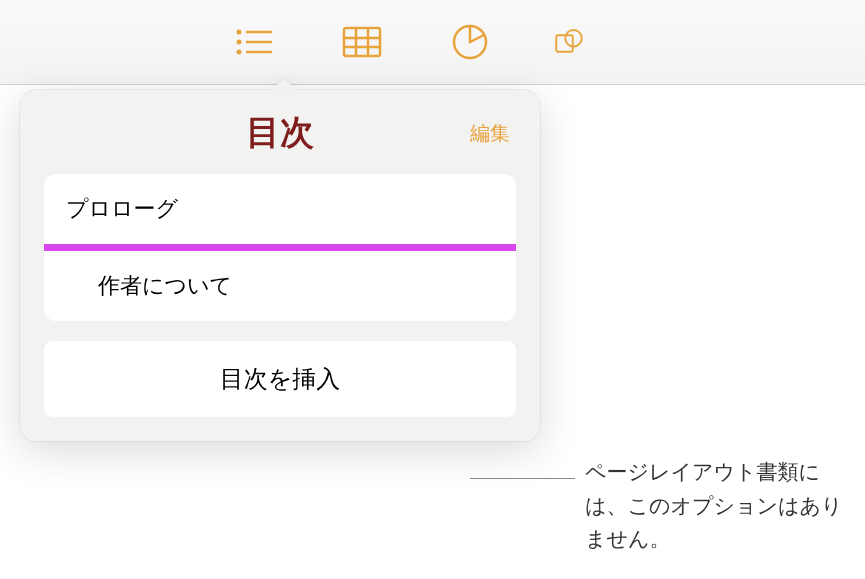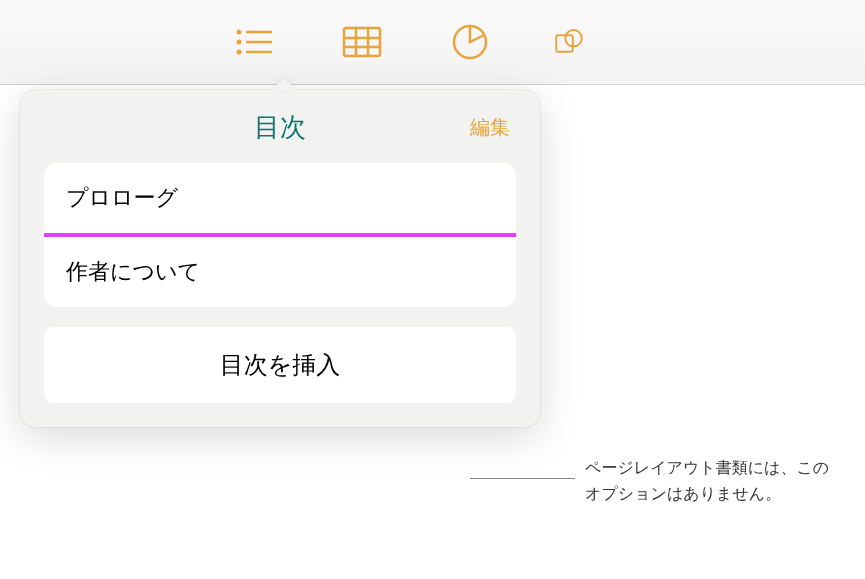--- a/index.html
+++ b/index.html
@@ -71,23 +71,23 @@
     
     .popover-header {
       display: flex;
       align-items: center;
       justify-content: center;
       position: relative;
       padding: 0 24px 18px 24px;
     }
     
     .popover-title {
-      font-size: 26px;
-      font-weight: 400;
-      color: #0f766e;
+      font-size: 34px;
+      font-weight: 700;
+      color: #7f1d1d;
     }
     
     .edit-btn {
       position: absolute;
       right: 30px;
       font-size: 20px;
       color: #e8a33d;
       cursor: pointer;
     }
     
@@ -95,26 +95,27 @@
       margin: 0 24px;
       background: #ffffff;
       border-radius: 12px;
       overflow: hidden;
     }
     
     .toc-item {
       padding: 20px 22px;
       font-size: 22px;
       color: #000;
-      border-bottom: 4px solid #d946ef;
+      border-bottom: 7px solid #d946ef;
       cursor: pointer;
     }
     
     .toc-item:last-child {
       border-bottom: none;
+      margin-left: 32px;
     }
     
     .toc-item.indented {
       padding-left: 60px;
       font-size: 21px;
       line-height: 1.5;
     }
     
     .insert-btn {
       margin: 20px 24px 0 24px;
@@ -134,21 +135,21 @@
       width: 105px;
       height: 1px;
       background: #888;
     }
     
     .callout-text {
       position: absolute;
       top: 455px;
       left: 585px;
       width: 260px;
-      font-size: 16px;
+      font-size: 21px;
       line-height: 1.6;
       color: #333;
     }
   </style>
 </head>
 <body>
 
 <div class="toolbar">
   <div class="toolbar-icon">
     <svg width="40" height="32" viewBox="0 0 40 32">

